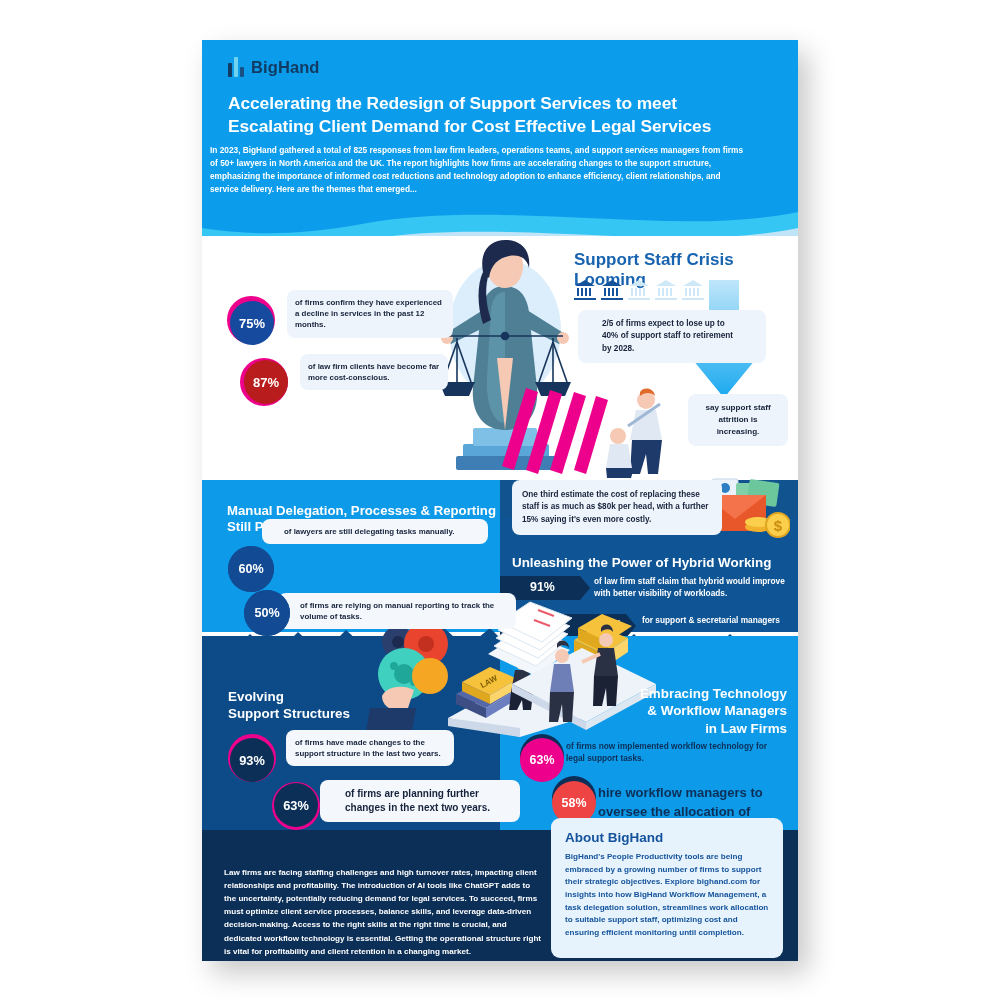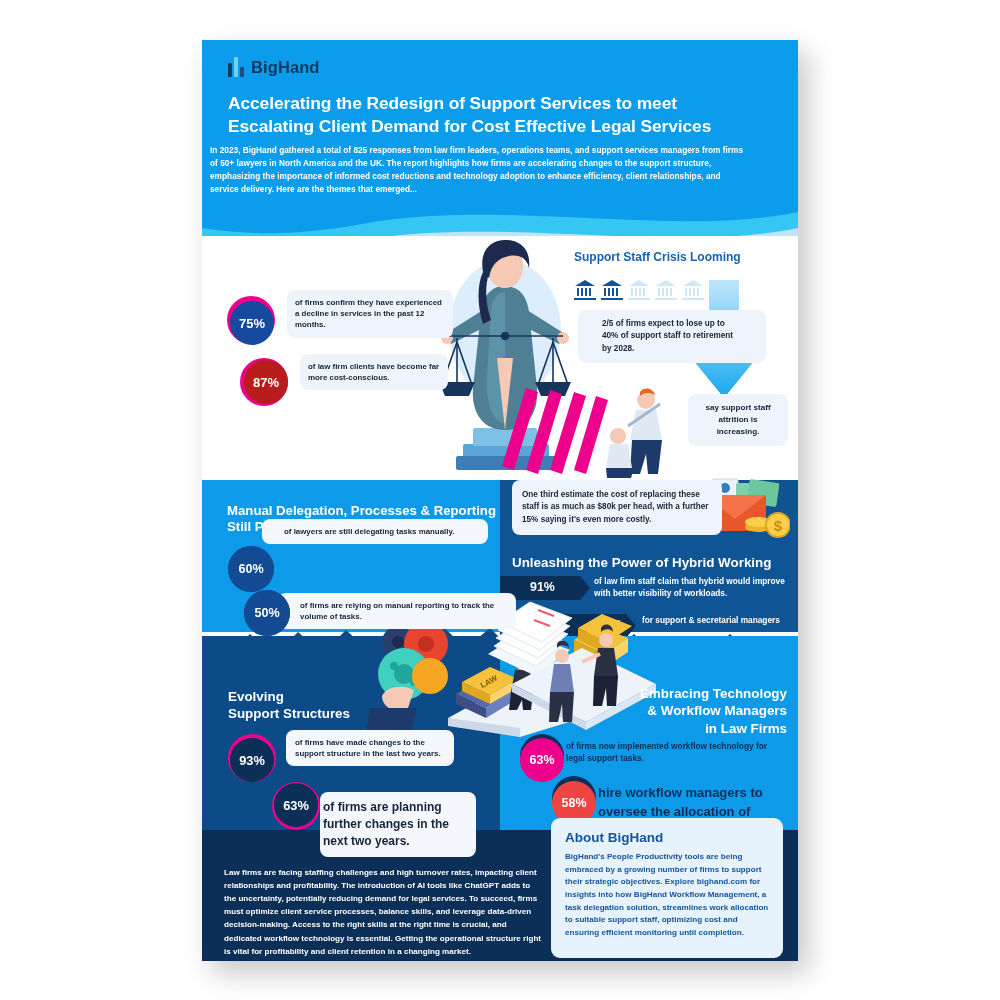--- a/index.html
+++ b/index.html
@@ -146,21 +146,21 @@
       <div class="donut" style="position:absolute;left:25px;top:60px;width:48px;height:48px;background:#ec008c;">
         <div class="inner" style="left:3px;top:5px;width:44px;height:44px;background:#164a9e;font-size:13px;">75%</div>
       </div>
       <div class="bubble" style="position:absolute;left:85px;top:54px;width:150px;padding:7px 8px;font-size:7.9px;line-height:1.42;">of firms confirm they have experienced a decline in services in the past 12 months.</div>
 
       <div class="donut" style="position:absolute;left:38px;top:122px;width:48px;height:48px;background:#ec008c;">
         <div class="inner" style="left:4px;top:2px;width:44px;height:44px;background:#b91c1c;font-size:13px;">87%</div>
       </div>
       <div class="bubble" style="position:absolute;left:98px;top:118px;width:132px;padding:7px 8px;font-size:7.9px;line-height:1.42;">of law firm clients have become far more cost-conscious.</div>
 
-      <div class="sec-h h-blue" style="position:absolute;left:372px;top:14px;width:215px;font-size:12px;">Support Staff Crisis Looming</div>
+      <div class="sec-h h-blue" style="position:absolute;left:372px;top:14px;width:215px;font-size:17px;">Support Staff Crisis Looming</div>
 
       <div class="banks" style="left:372px;top:44px;">
         <svg width="22" height="20" viewBox="0 0 22 20">
             <path d="M11 0 L21 6 H1 Z M3 8 h2 v8 H3 Z M7 8 h2 v8 H7 Z M11 8 h2 v8 h-2 Z M15 8 h2 v8 h-2 Z M0 18 h22 v2 H0 Z" fill="#14539c"></path>
           </svg>
         <svg width="22" height="20" viewBox="0 0 22 20">
             <path d="M11 0 L21 6 H1 Z M3 8 h2 v8 H3 Z M7 8 h2 v8 H7 Z M11 8 h2 v8 h-2 Z M15 8 h2 v8 h-2 Z M0 18 h22 v2 H0 Z" fill="#14539c"></path>
           </svg>
         <svg width="22" height="20" viewBox="0 0 22 20">
             <path d="M11 0 L21 6 H1 Z M3 8 h2 v8 H3 Z M7 8 h2 v8 H7 Z M11 8 h2 v8 h-2 Z M15 8 h2 v8 h-2 Z M0 18 h22 v2 H0 Z" fill="#cfe8f8"></path>
@@ -328,21 +328,21 @@
     </div>
 
     <div class="donut" style="position:absolute;left:26px;top:694px;width:48px;height:48px;background:#ec008c;">
       <div class="inner" style="left:2px;top:4px;width:44px;height:44px;background:#0c2f58;font-size:12.8px;">93%</div>
     </div>
     <div class="bubble white" style="position:absolute;left:84px;top:690px;width:150px;padding:7px 9px;font-size:7.9px;line-height:1.42;">of firms have made changes to the support structure in the last two years.</div>
 
     <div class="donut" style="position:absolute;left:70px;top:742px;width:48px;height:48px;background:#ec008c;z-index:3;">
       <div class="inner" style="left:2px;top:1px;width:44px;height:44px;background:#0c2f58;font-size:12.8px;">63%</div>
     </div>
-    <div class="bubble white" style="position:absolute;left:118px;top:740px;width:150px;padding:7px 3px;font-size:12px;line-height:1.42;z-index:2;margin-top:12px;">of firms are planning further changes in the next two years.</div>
+    <div class="bubble white" style="position:absolute;left:118px;top:740px;width:150px;padding:7px 25px;font-size:10px;line-height:1.42;z-index:2;">of firms are planning further changes in the next two years.</div>
 
     <div class="sec-h h-white" style="position:absolute;left:370px;top:645px;width:215px;font-size:13.4px;line-height:1.3;text-align:right;">
       <div>Embracing Technology</div>
       <div>&amp; Workflow Managers</div>
       <div>in Law Firms</div>
     </div>
 
     <div class="donut" style="position:absolute;left:318px;top:694px;width:44px;height:44px;background:#0c2f58;">
       <div class="inner" style="left:0;top:4px;width:44px;height:44px;background:#ec008c;font-size:12.4px;">63%</div>
     </div>

